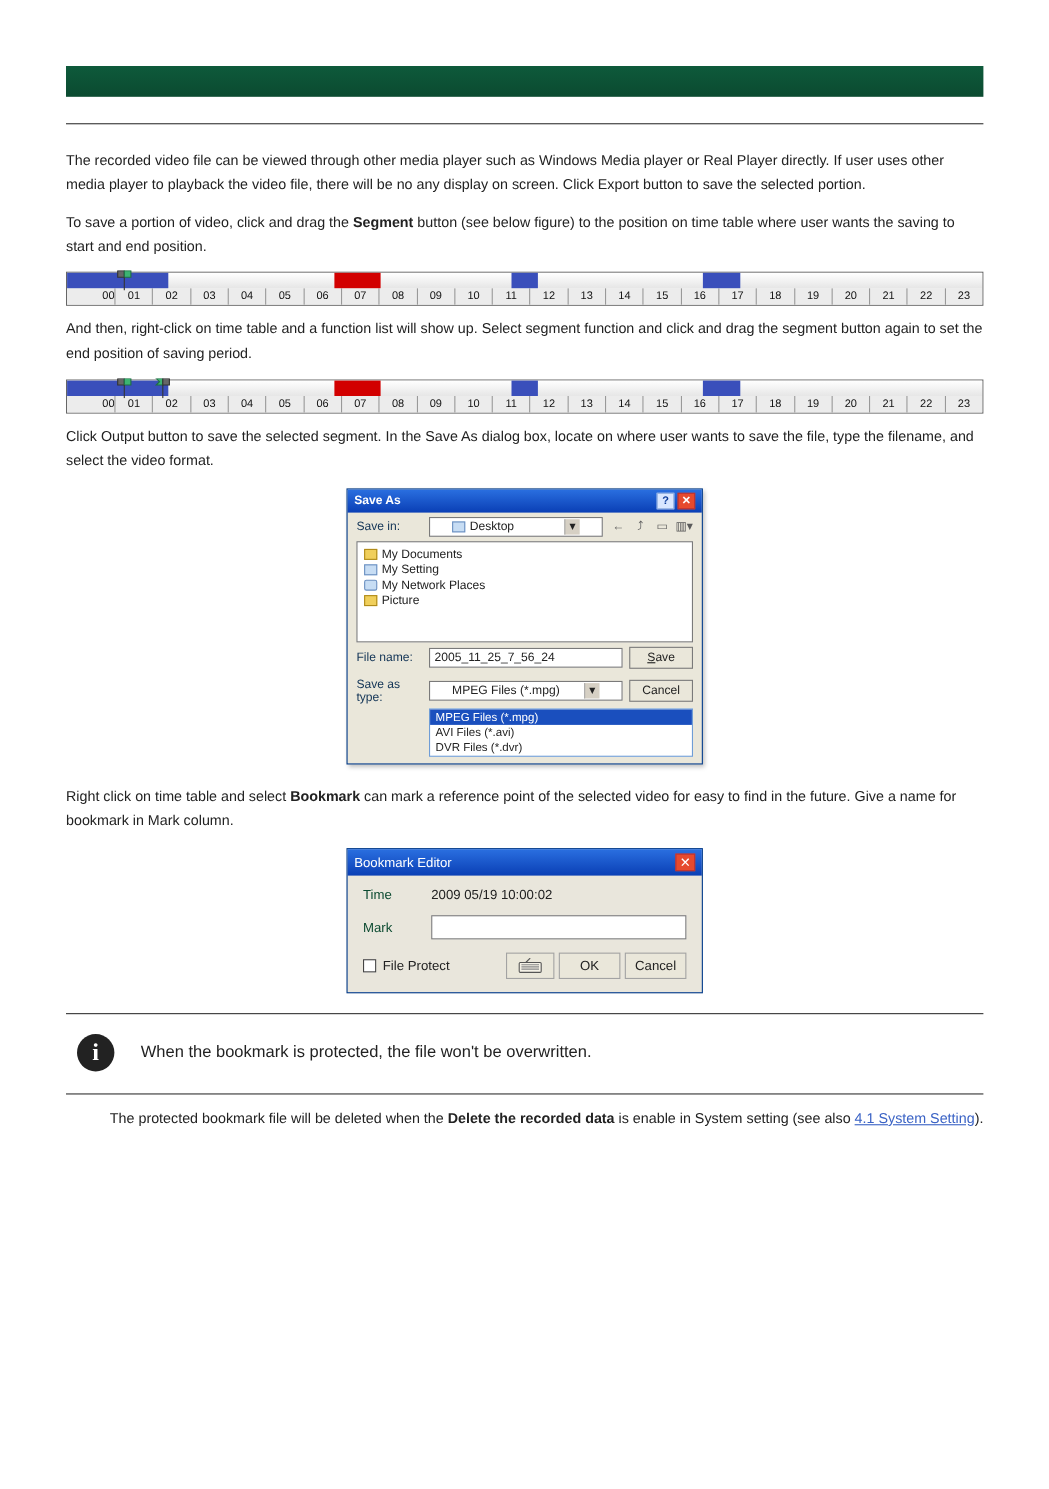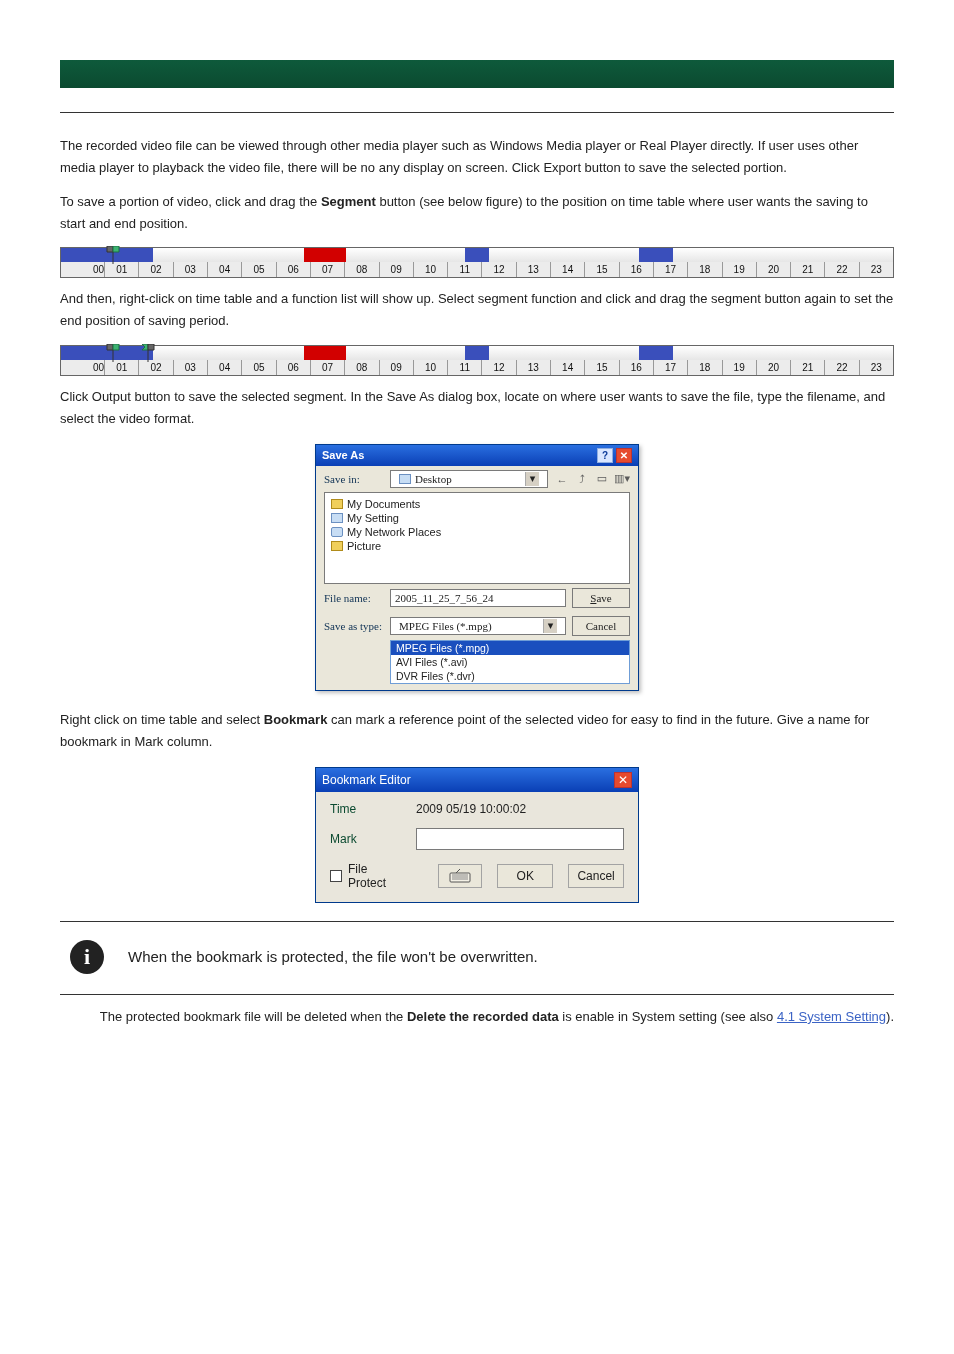--- a/index.html
+++ b/index.html
@@ -66,25 +66,25 @@
     display: flex; align-items: center; justify-content: space-between;
     padding: 3px 6px;
     font-weight: bold;
   }
   .dlg .tb-right { display: flex; gap: 3px; }
   .dlg .tb-btn {
     width: 16px; height: 15px; display: flex; align-items: center; justify-content: center;
     background: #d9e6ff; color: #0b3a99; font-size: 10px; border: 1px solid #90aee0;
   }
   .dlg .tb-btn.close { background: #e64a2e; color: #fff; border-color: #b33; }
-  .dlg .row { display: flex; align-items: center; padding: 4px 8px; gap: 6px; font-family: Liberation Serif, serif; }
+  .dlg .row { display: flex; align-items: center; padding: 4px 8px; gap: 6px; }
   .dlg .row label { width: 60px; color: #135; }
   .dlg .combo {
     flex: 1; background: #fff; border: 1px solid #7a7a7a;
-    height: 18px; display: flex; align-items: center; padding: 0 8px;
+    height: 18px; display: flex; align-items: center; padding: 0 20px;
     justify-content: space-between;
   }
   .dlg .combo .arrow {
     width: 14px; height: 14px; background: #d6d0c4; display: flex; align-items: center; justify-content: center;
     border-left: 1px solid #aaa;
   }
   .dlg .nav-icons { display: flex; gap: 4px; color: #5b5b5b; }
   .dlg .nav-icons .ni { width: 16px; height: 16px; display: flex; align-items: center; justify-content: center; }
   .dlg .filepane {
     background: #fff; border: 1px solid #7a7a7a; margin: 0 8px; height: 92px;
@@ -124,26 +124,26 @@
     color: #fff;
     display: flex; align-items: center; justify-content: space-between;
     padding: 4px 6px;
     font-weight: normal;
   }
   .bmk .tb-btn.close {
     width: 18px; height: 16px; display: flex; align-items: center; justify-content: center;
     background: #e64a2e; color: #fff; border: 1px solid #b33;
   }
   .bmk .body { padding: 10px 14px 12px 14px; }
-  .bmk .line { display: flex; align-items: center; gap: 36px; margin-bottom: 12px; }
+  .bmk .line { display: flex; align-items: center; gap: 12px; margin-bottom: 12px; }
   .bmk .line label { width: 50px; color: #0b4a30; }
   .bmk .minput {
     flex: 1; background: #fff; border: 1px solid #7a7a7a; height: 22px;
   }
-  .bmk .btnrow { display: flex; align-items: center; gap: 15px; }
+  .bmk .btnrow { display: flex; align-items: center; gap: 4px; }
   .bmk .chk { display: flex; align-items: center; gap: 6px; }
   .bmk .chkbox { width: 12px; height: 12px; border: 1px solid #444; background: #fff; }
   .bmk .bbtn {
     width: 56px; height: 24px; display: flex; align-items: center; justify-content: center;
     background: #eae7da; border: 1px solid #a3a3a3;
   }
   .bmk .bbtn.icon { width: 44px; }
   .bmk .kb-icon svg { display: block; }
 
   

